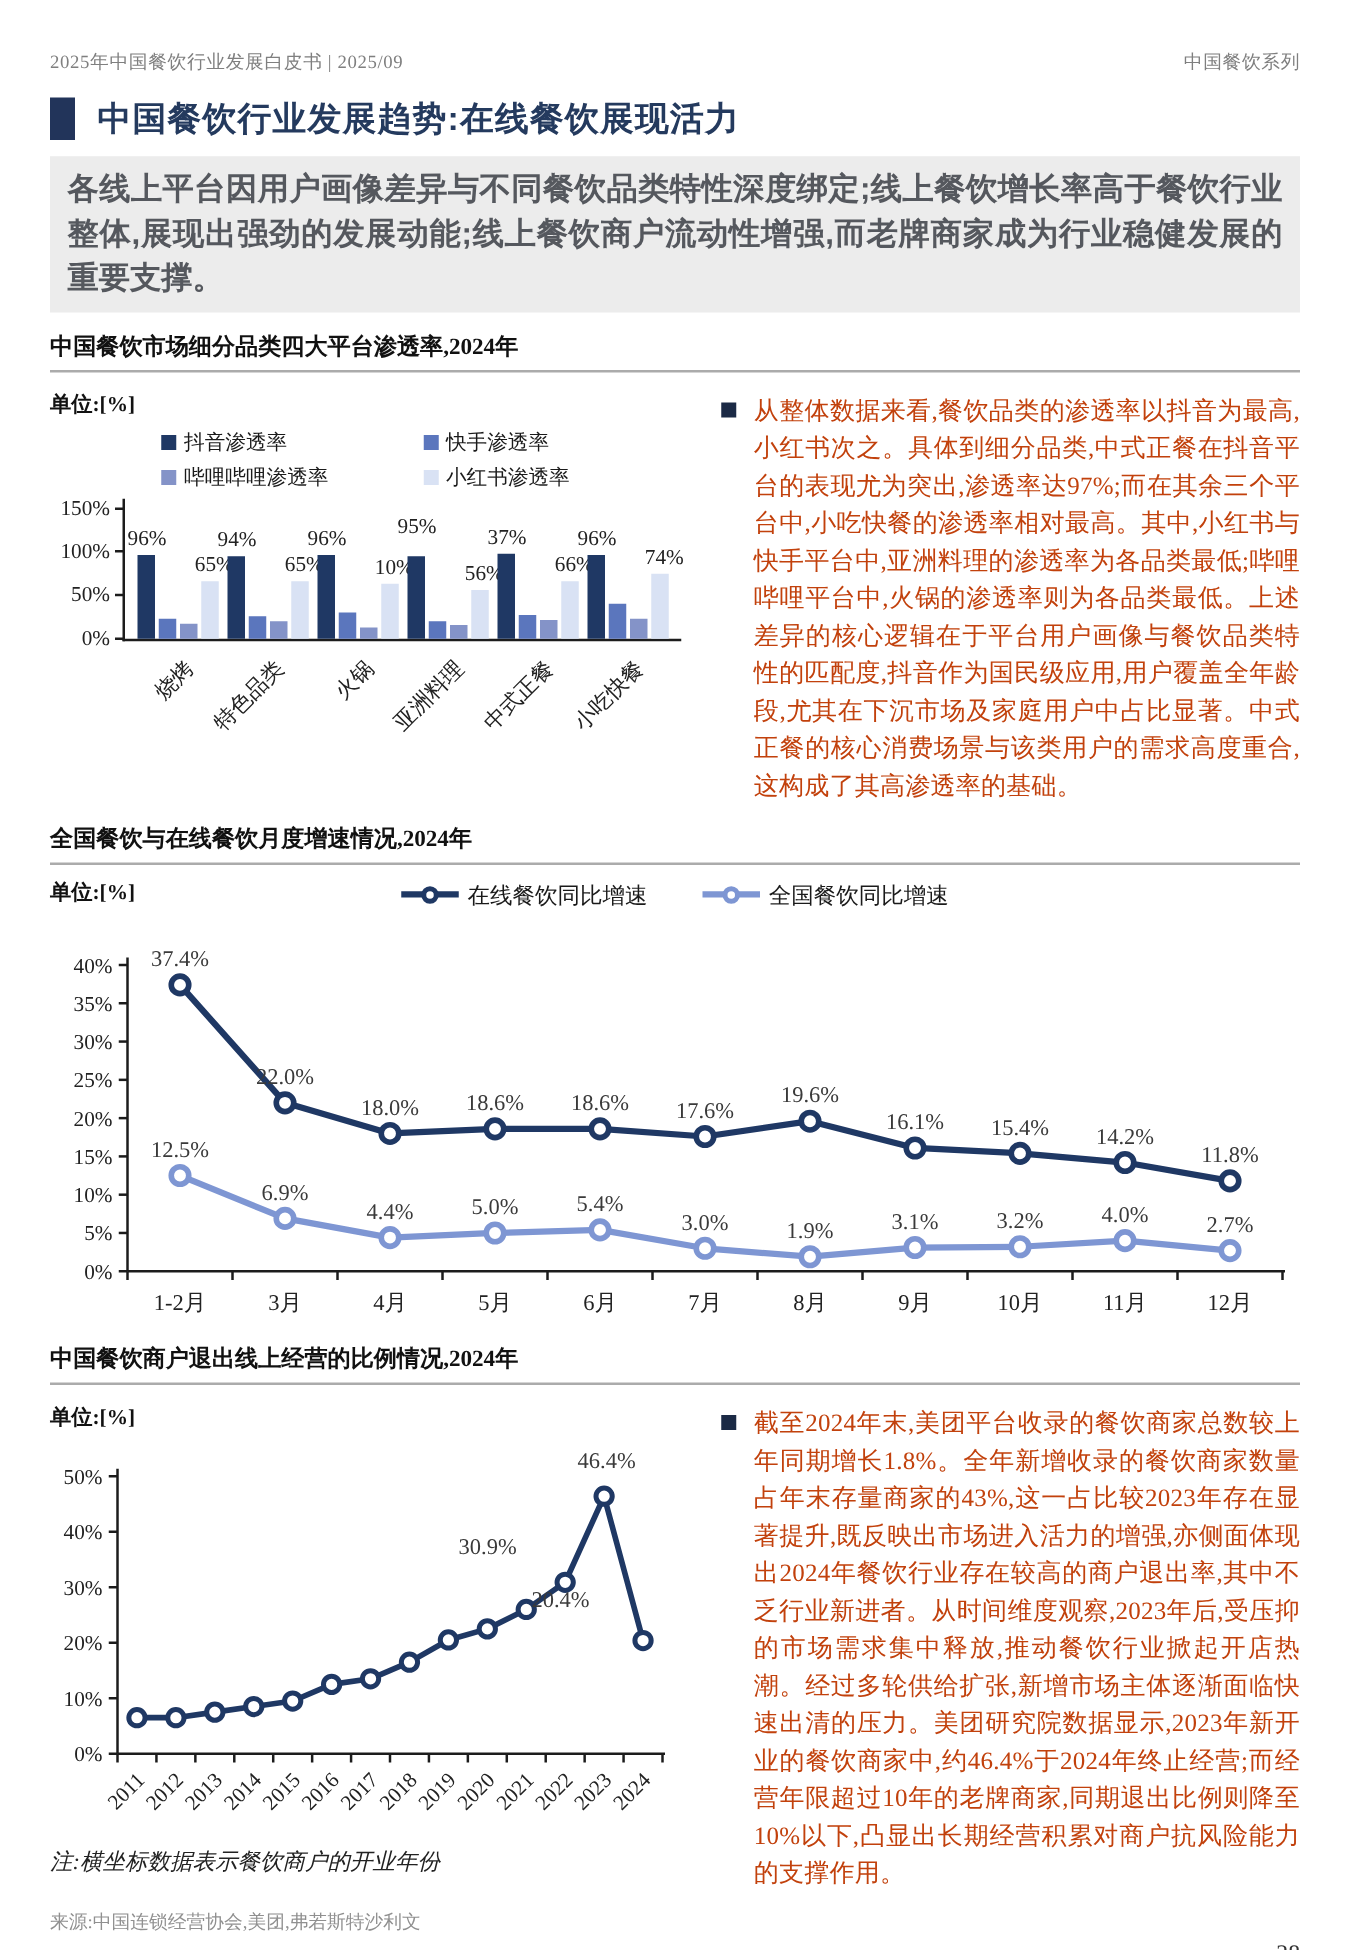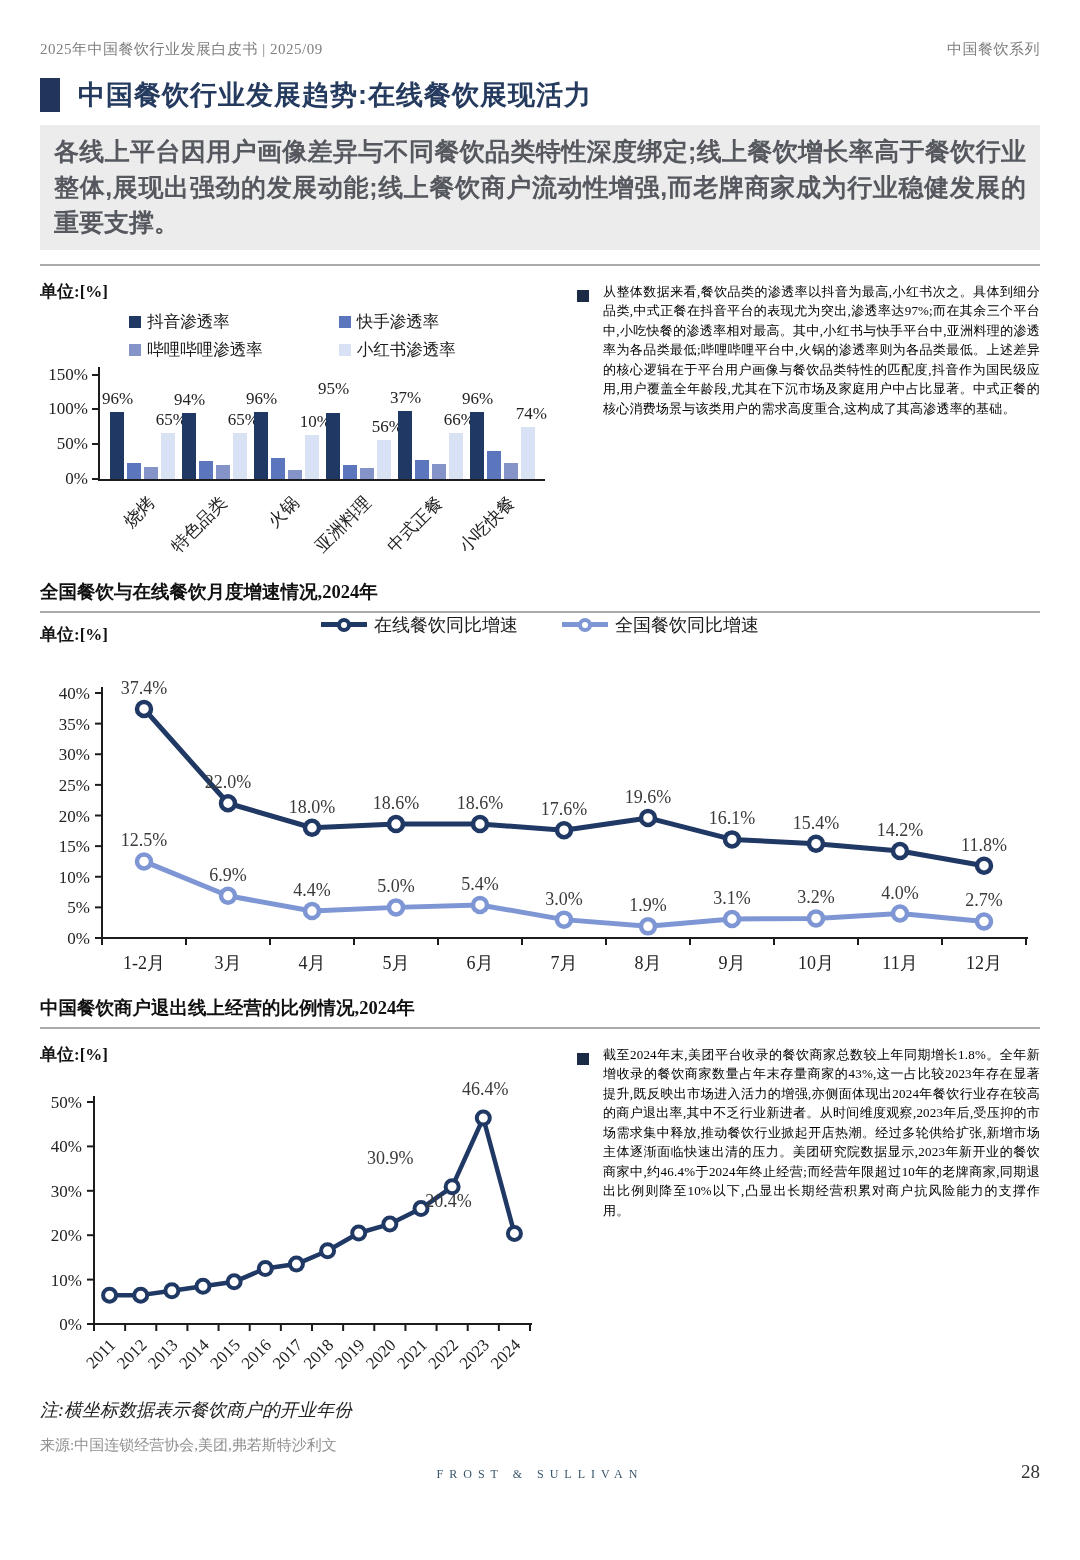--- a/index.html
+++ b/index.html
@@ -25,25 +25,25 @@
   .bc-plot{position:relative;height:112px;border-left:2px solid #1c1c1c;border-bottom:2px solid #1c1c1c;display:flex;justify-content:space-between;align-items:flex-end;padding:0 10px}
   .bc-tick{position:absolute;right:100%;width:8px;height:2px;background:#1c1c1c}
   .bc-ylab{position:absolute;right:calc(100% + 12px);font-size:17px;line-height:20px;color:#222;white-space:nowrap}
   .bc-group{position:relative;display:flex;align-items:flex-end;gap:3px;height:100%}
   .bar{width:14px}
   .bl{position:absolute;font-size:17px;line-height:1;color:#222;white-space:nowrap}
   .bc-x{position:absolute;top:calc(100% + 12px);right:50%;transform:rotate(-45deg);transform-origin:100% 0;font-size:17.5px;color:#222;white-space:nowrap}
   
   .blt-para{display:flex;margin-top:10px}
   .blt{flex:none;width:12px;height:12px;background:#1B2A45;margin:8px 14px 0 2px}
-  .para{margin:0;font-size:13px;line-height:1.5;color:#000000;text-align:justify;letter-spacing:.2px}
+  .para{margin:0;font-size:20px;line-height:1.5;color:#c2410c;text-align:justify;letter-spacing:.2px}
   
   .c2head{position:relative;height:38px}
   .c2head .unit{position:absolute;left:0;top:10px;margin:0}
-  .lg2{display:flex;justify-content:center;gap:44px;padding-top:0;font-size:18px;color:#1a1a1a;align-items:center}
+  .lg2{display:flex;justify-content:center;gap:44px;padding-top:12px;font-size:18px;color:#1a1a1a;align-items:center}
   .lg2 .it{display:flex;align-items:center}
   .lm{width:46px;height:5px;background:currentColor;position:relative;margin-right:7px;flex:none}
   .lm i{position:absolute;left:50%;top:50%;width:6px;height:6px;transform:translate(-50%,-50%);background:#fff;border-radius:50%;border:4.5px solid currentColor;box-sizing:content-box}
   svg{display:block}
   svg text{font-family:"Liberation Serif","DejaVu Serif",serif}
   .note{font-style:italic;font-size:18px;color:#222;margin-top:2px}
   .src{font-size:15px;color:#909090;margin-top:14px}
   .footer{position:relative;height:95px;margin-top:6px}
   .logo{position:absolute;left:50%;top:6px;transform:translateX(-50%);text-align:center}
   .logo .l1{font-size:12px;letter-spacing:6px;color:#39566C;white-space:nowrap}
@@ -61,20 +61,21 @@
   </div>
 
   <div class="title-row">
     <div class="sq"></div>
     <h1>中国餐饮行业发展趋势:在线餐饮展现活力</h1>
   </div>
 
   <div class="summary">各线上平台因用户画像差异与不同餐饮品类特性深度绑定;线上餐饮增长率高于餐饮行业整体,展现出强劲的发展动能;线上餐饮商户流动性增强,而老牌商家成为行业稳健发展的重要支撑。</div>
 
   <div class="sec">
+    <h2>中国餐饮市场细分品类四大平台渗透率,2024年</h2>
     <div class="rule"></div>
     <div class="cols">
       <div class="colL">
         <div class="unit">单位:[%]</div>
         <div class="lg1" id="lg1">
             <div class="it">
               <span class="sw" style="background: rgb(31, 56, 100);"></span>
               <span class="lgt">抖音渗透率</span>
             </div>
             <div class="it">

